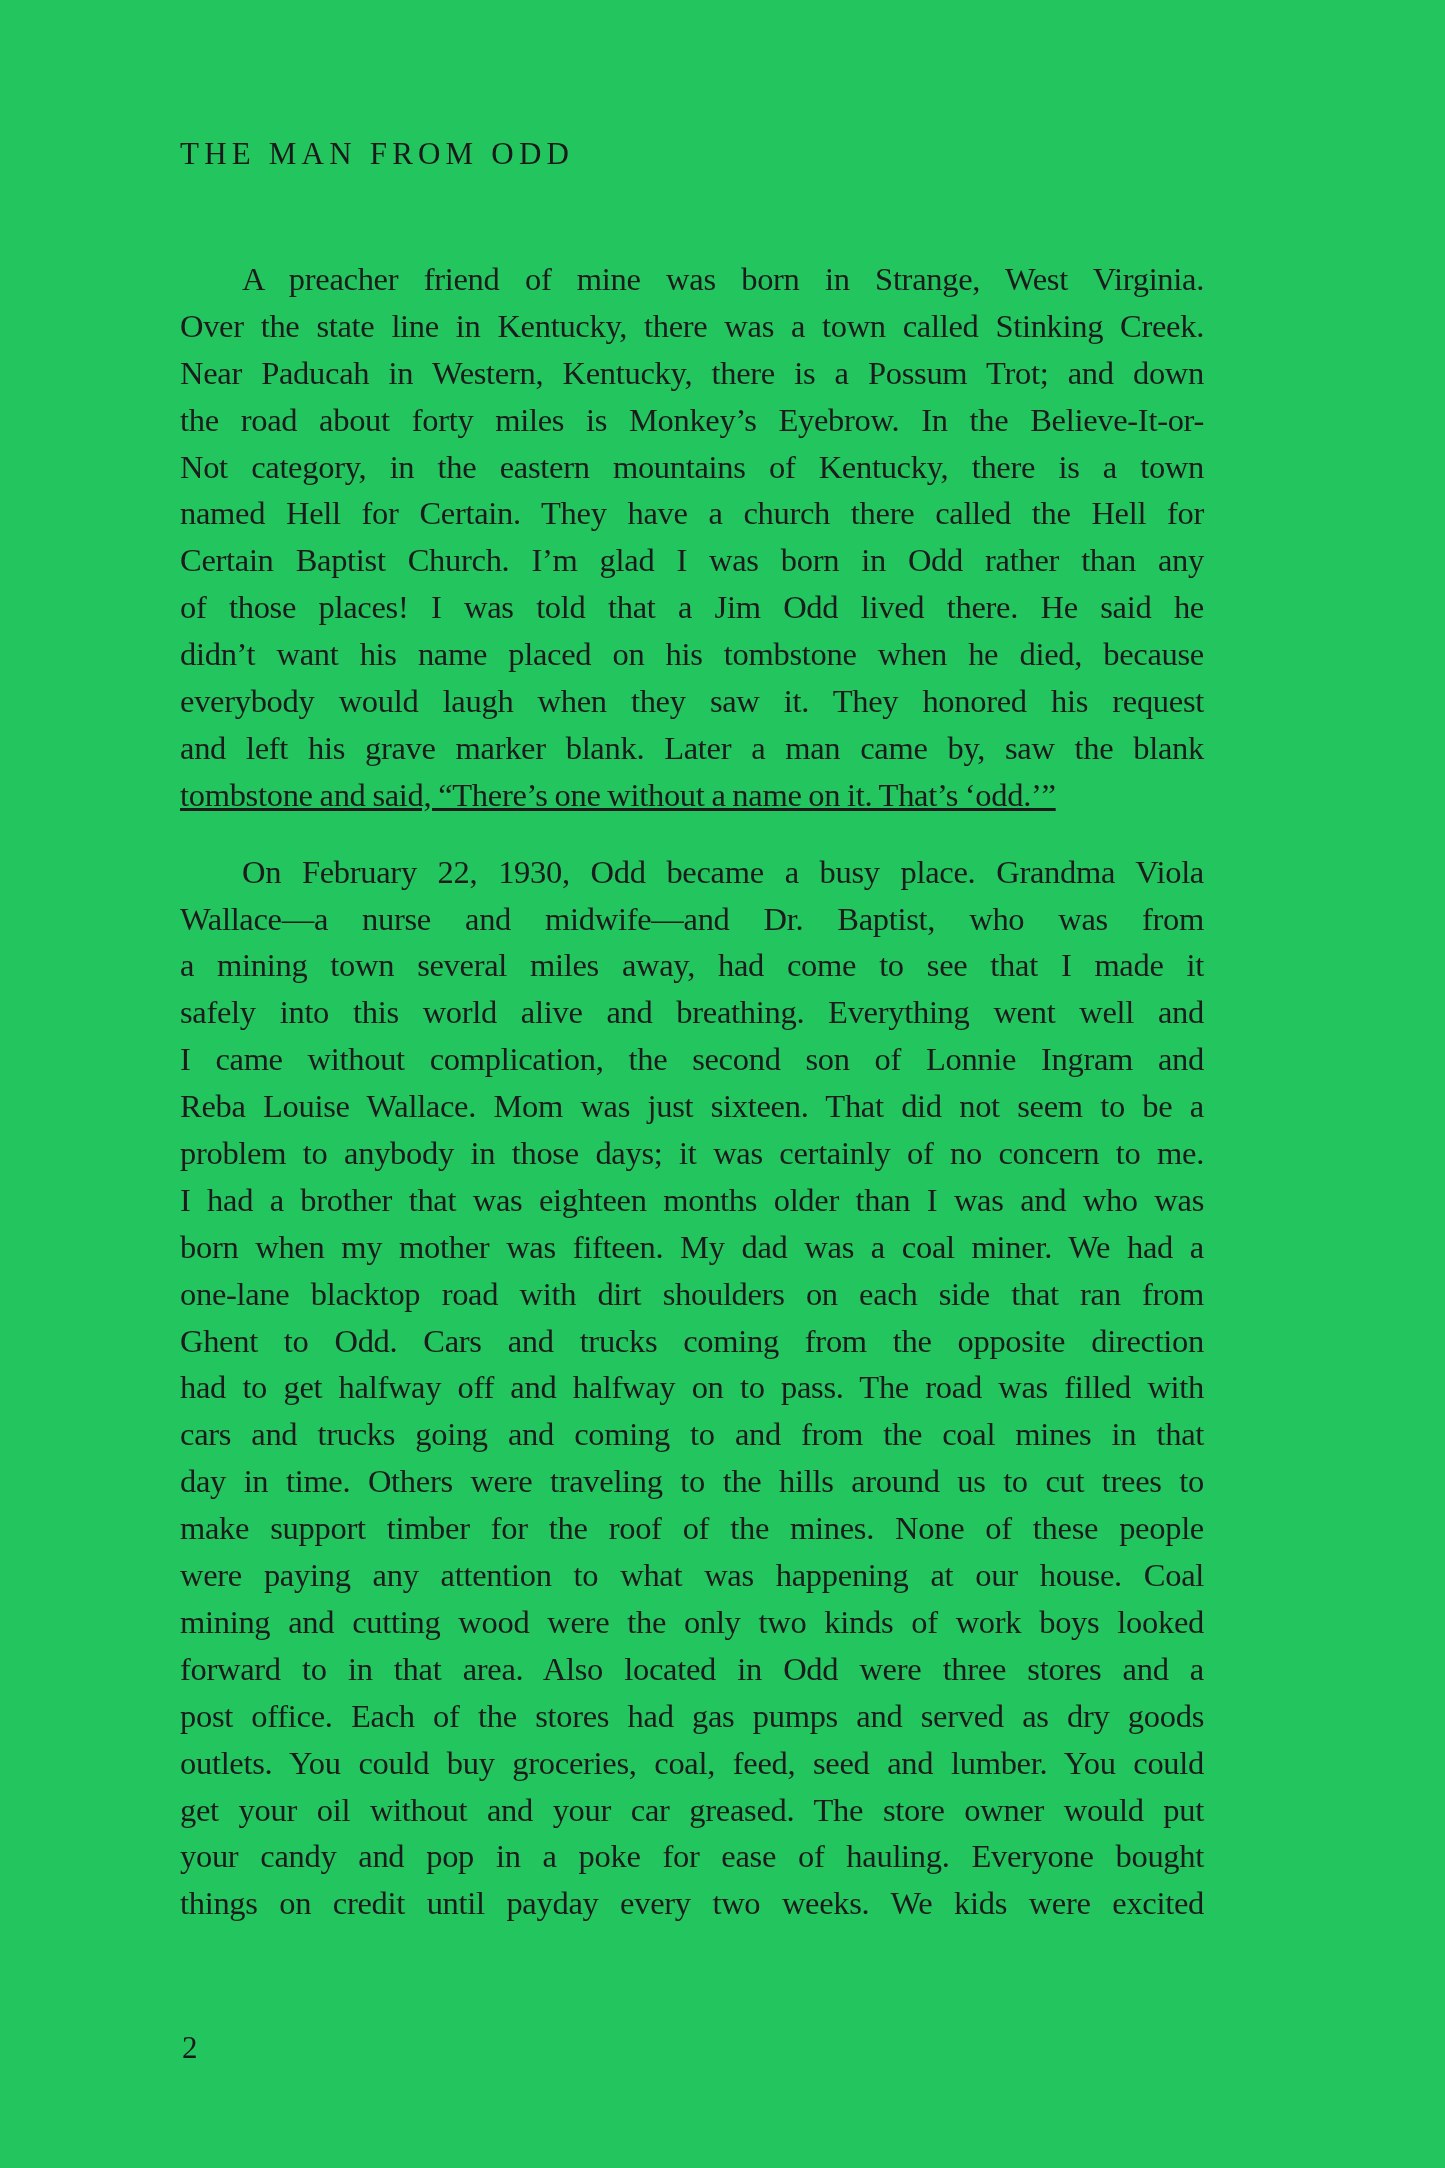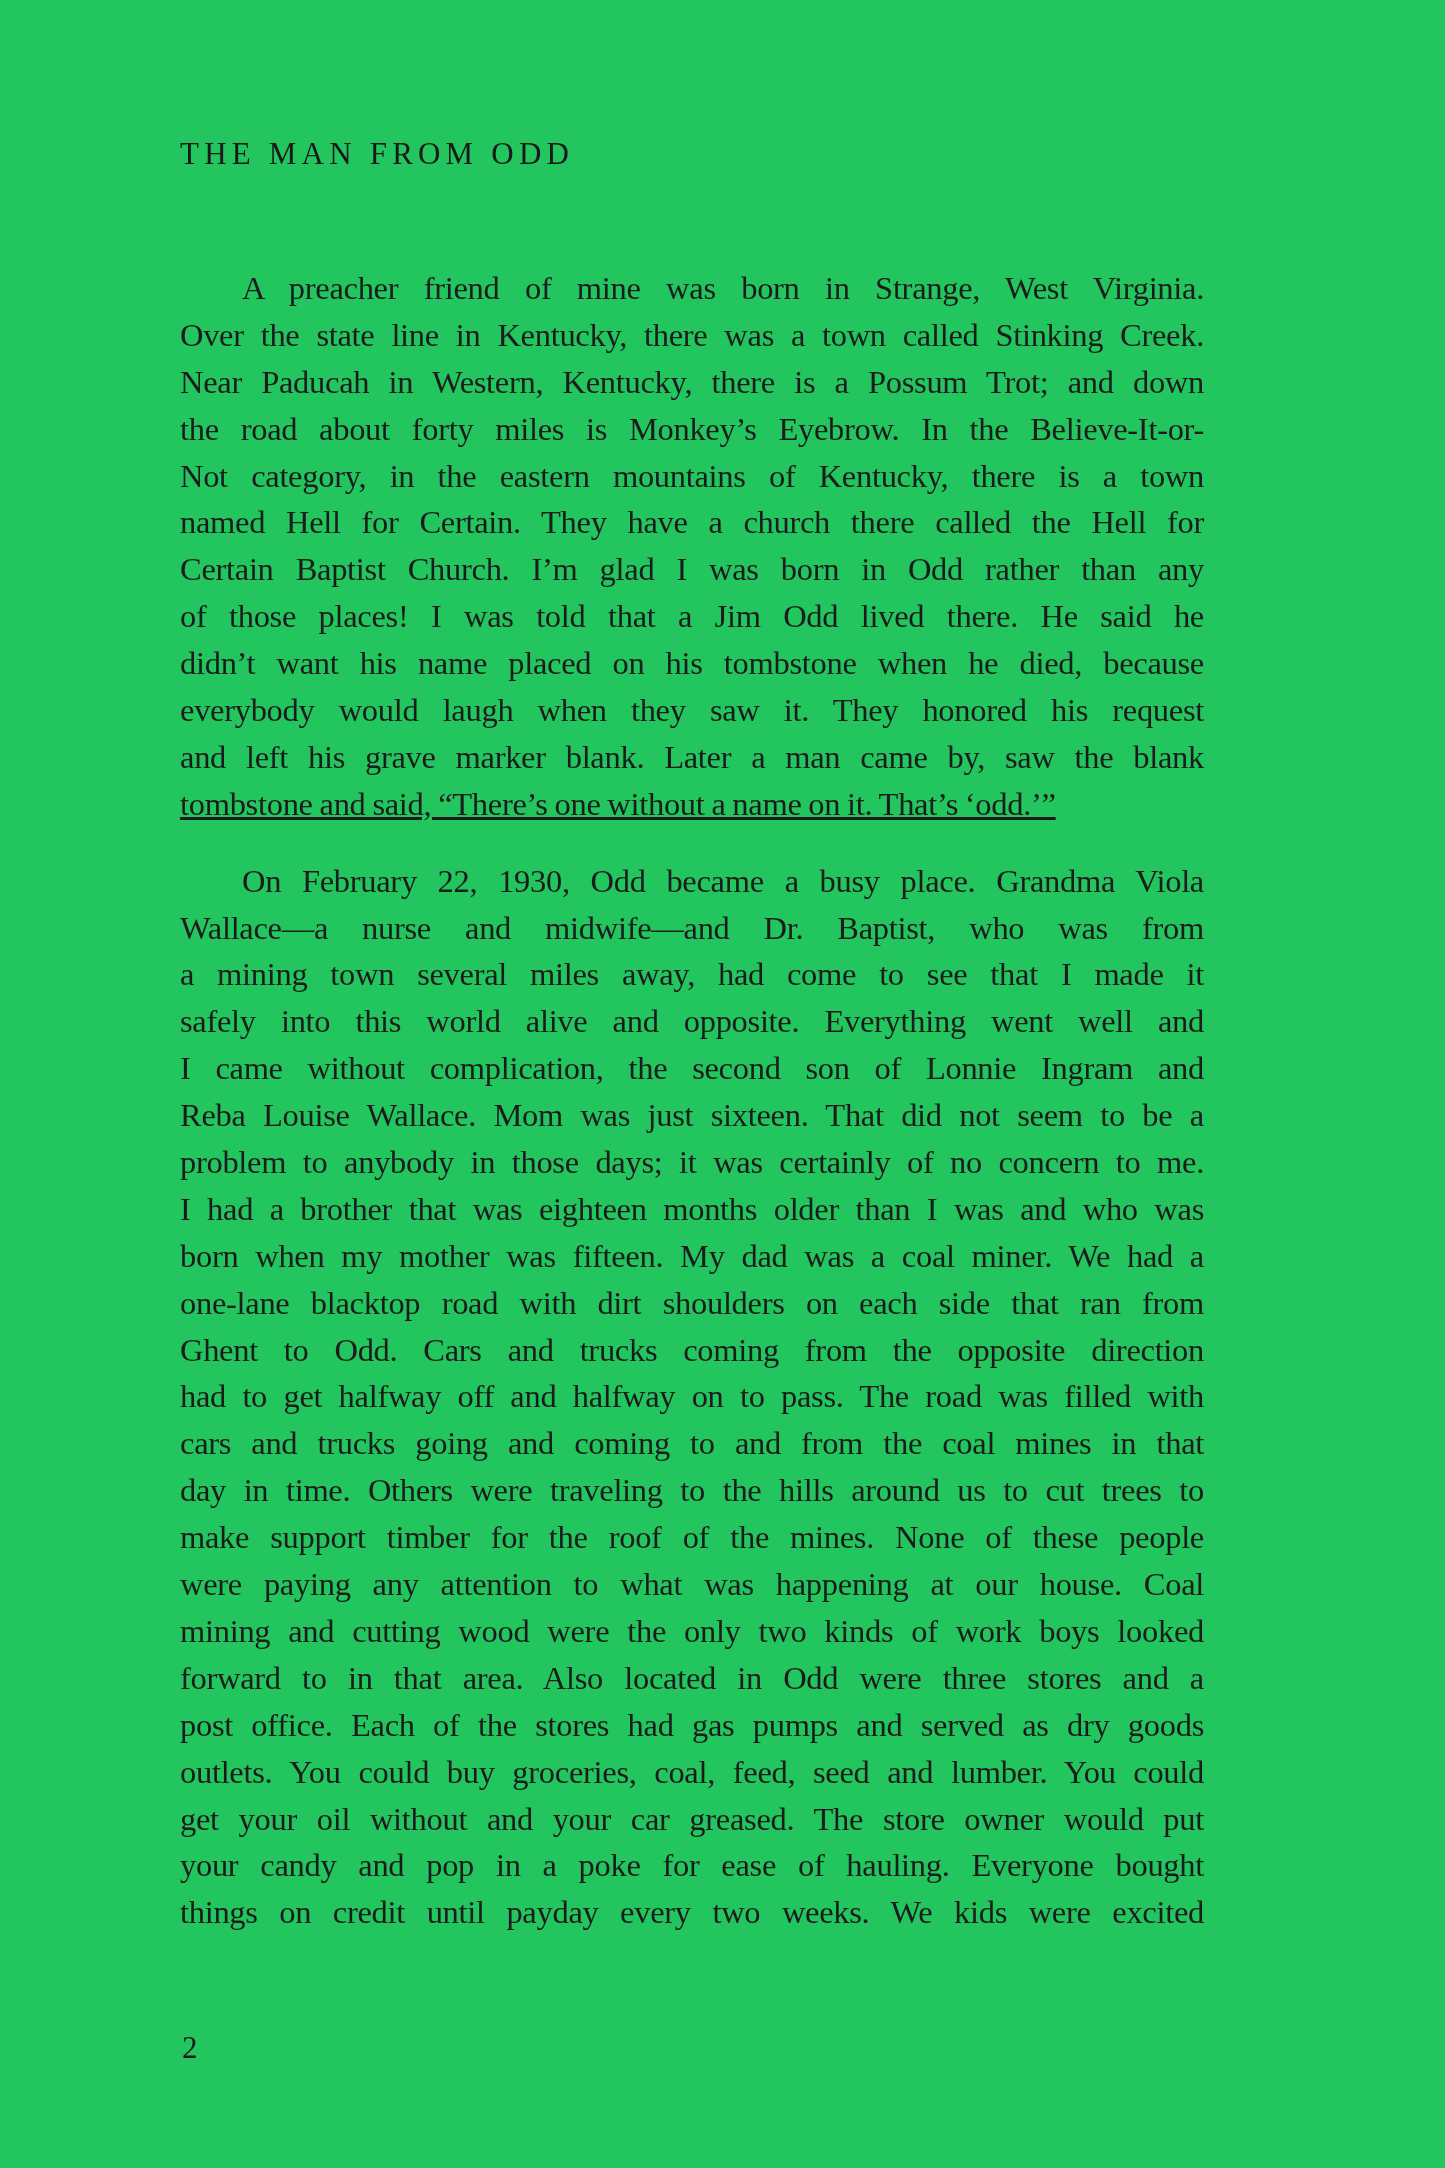--- a/index.html
+++ b/index.html
@@ -9,21 +9,21 @@
     background: #22c55e; color: #1c1c1c;
     font-family: "Liberation Serif", "DejaVu Serif", serif;
     padding-left: 22px;
   }
   .running-head {
     position: absolute; left: 180px; top: 136px;
     font-size: 31px; letter-spacing: 5.2px; line-height: 36px;
     white-space: nowrap; color: #1a1a1a;
   }
   .body-text {
-    position: absolute; left: 180px; top: 265px; width: 1024px;
+    position: absolute; left: 180px; top: 256px; width: 1024px;
   }
   .para { margin: 0; }
   .para + .para { margin-top: 30px; }
   .line {
     display: block; height: 46.9px; line-height: 46.9px;
     font-size: 32.5px; white-space: nowrap;
     text-align: justify; text-align-last: justify;
     letter-spacing: -0.3px; word-spacing: -1px;
     overflow: visible;
   }
@@ -55,21 +55,21 @@
       <span class="line">didn’t want his name placed on his tombstone when he died, because</span>
       <span class="line">everybody would laugh when they saw it. They honored his request</span>
       <span class="line">and left his grave marker blank. Later a man came by, saw the blank</span>
       <span class="line last">tombstone and said, “There’s one without a name on it. That’s ‘odd.’”</span>
     </div>
 
     <div class="para">
       <span class="line indent">On February 22, 1930, Odd became a busy place. Grandma Viola</span>
       <span class="line">Wallace—a nurse and midwife—and Dr. Baptist, who was from</span>
       <span class="line">a mining town several miles away, had come to see that I made it</span>
-      <span class="line">safely into this world alive and opposite. Everything went well and</span>
+      <span class="line">safely into this world alive and breathing. Everything went well and</span>
       <span class="line">I came without complication, the second son of Lonnie Ingram and</span>
       <span class="line">Reba Louise Wallace. Mom was just sixteen. That did not seem to be a</span>
       <span class="line">problem to anybody in those days; it was certainly of no concern to me.</span>
       <span class="line">I had a brother that was eighteen months older than I was and who was</span>
       <span class="line">born when my mother was fifteen. My dad was a coal miner. We had a</span>
       <span class="line">one-lane blacktop road with dirt shoulders on each side that ran from</span>
       <span class="line">Ghent to Odd. Cars and trucks coming from the opposite direction</span>
       <span class="line">had to get halfway off and halfway on to pass. The road was filled with</span>
       <span class="line">cars and trucks going and coming to and from the coal mines in that</span>
       <span class="line">day in time. Others were traveling to the hills around us to cut trees to</span>

